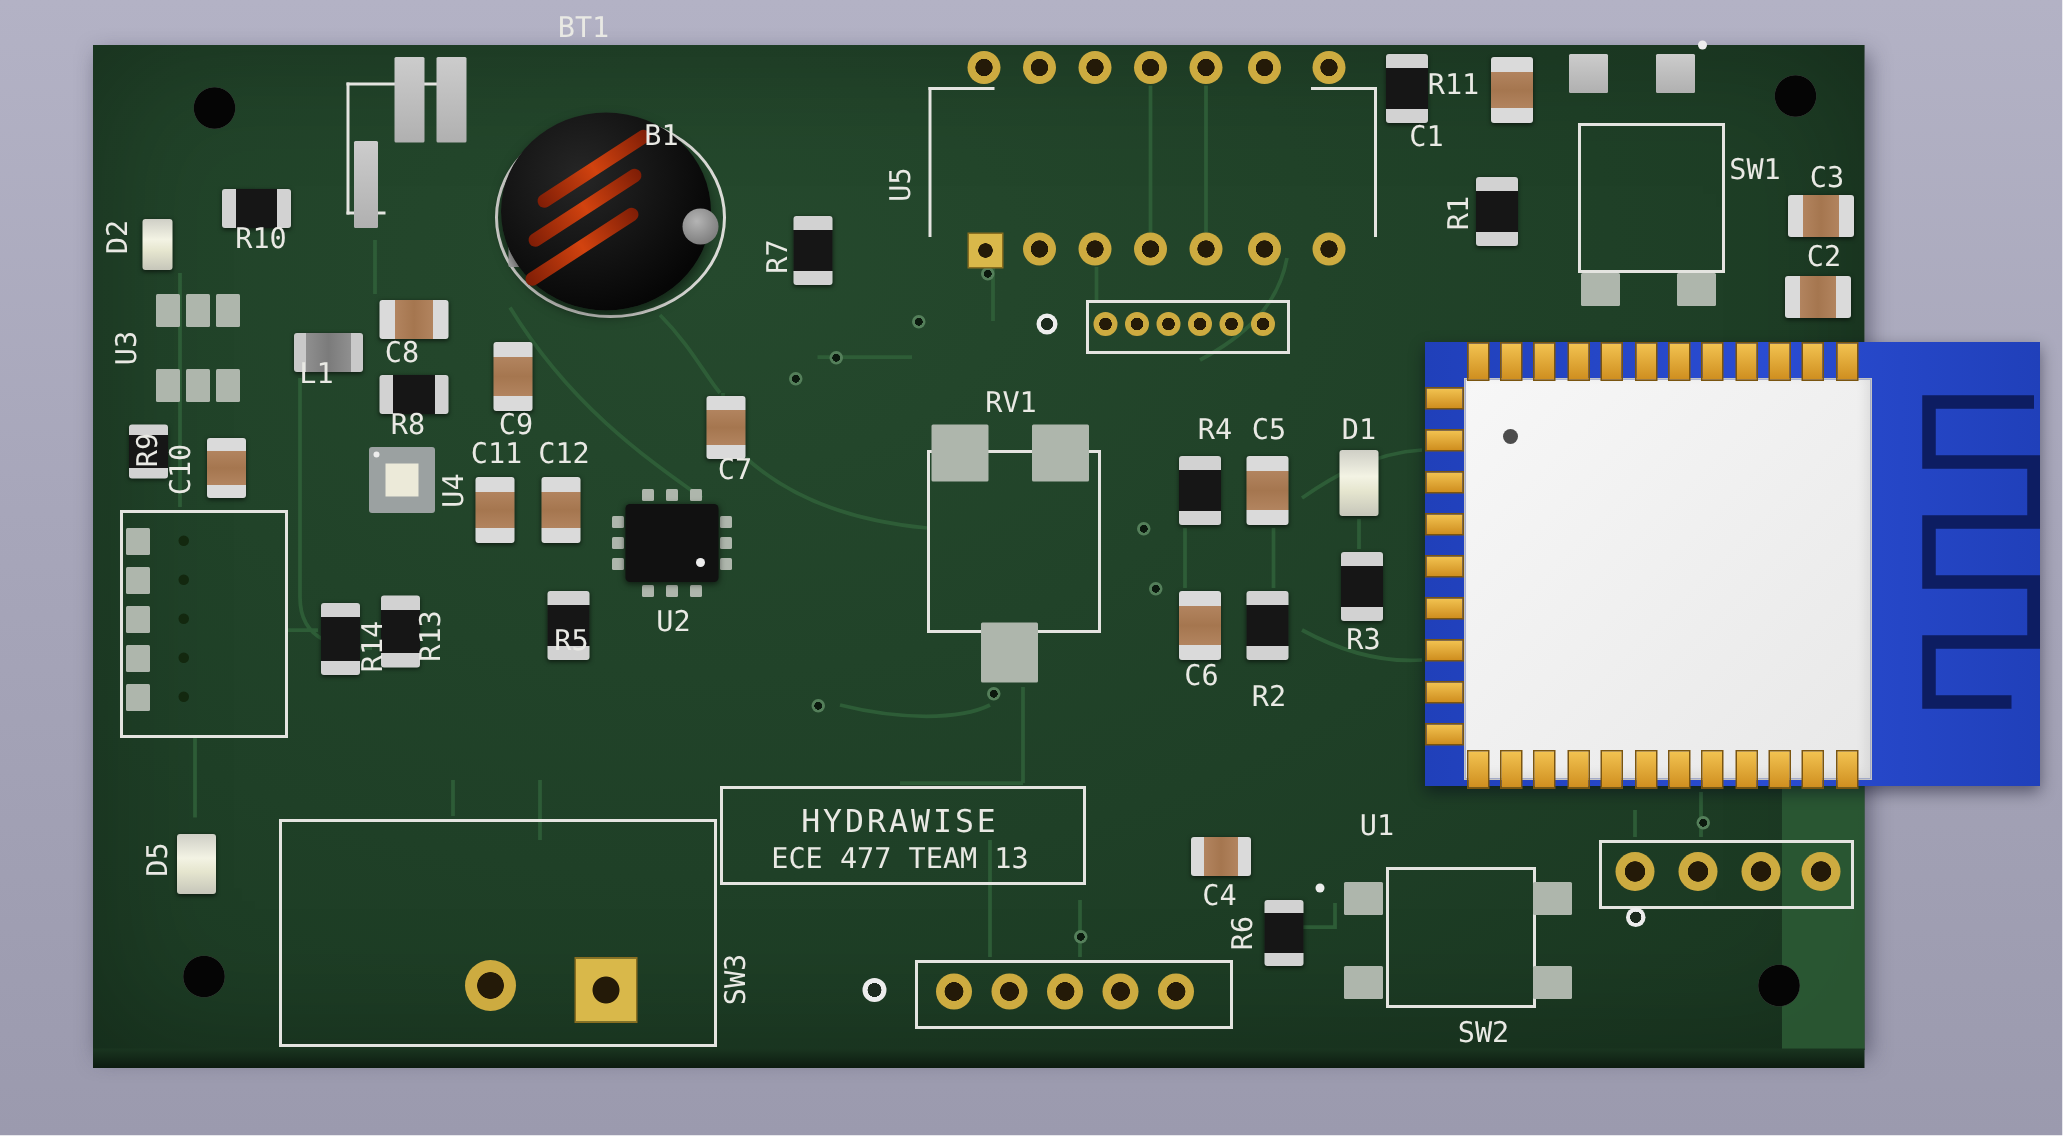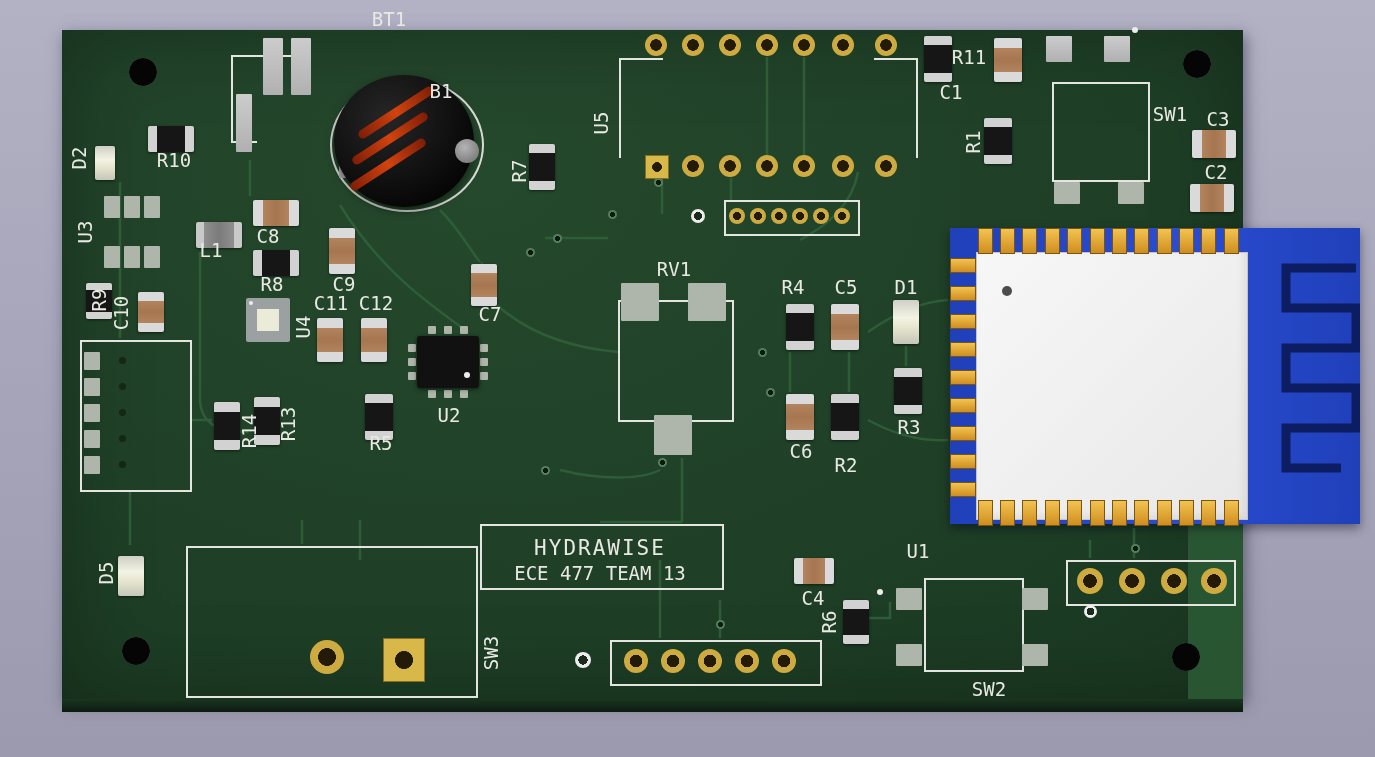--- a/index.html
+++ b/index.html
@@ -177,25 +177,25 @@
   <div class="label" style="left:268px;top:236px">C8</div>
   <div class="label" style="left:272px;top:284px">R8</div>
   <div class="label" style="left:344px;top:284px">C9</div>
   <div class="label rot" style="left:303px;top:327px">U4</div>
   <div class="label" style="left:331px;top:303px">C11</div>
   <div class="label" style="left:376px;top:303px">C12</div>
   <div class="label" style="left:490px;top:314px">C7</div>
   <div class="label rot" style="left:519px;top:171px">R7</div>
   <div class="label rot" style="left:601px;top:123px">U5</div>
   <div class="label" style="left:449px;top:415px">U2</div>
-  <div class="label" style="left:381px;top:443px">R5</div>
+  <div class="label" style="left:381px;top:428px">R5</div>
   <div class="label rot" style="left:249px;top:431px">R14</div>
   <div class="label rot" style="left:288px;top:424px">R13</div>
   <div class="label" style="left:674px;top:269px">RV1</div>
-  <div class="label" style="left:793px;top:287px">R4</div>
+  <div class="label" style="left:810px;top:287px">R4</div>
   <div class="label" style="left:846px;top:287px">C5</div>
   <div class="label" style="left:906px;top:287px">D1</div>
   <div class="label" style="left:801px;top:451px">C6</div>
   <div class="label" style="left:846px;top:465px">R2</div>
   <div class="label" style="left:909px;top:427px">R3</div>
   <div class="label" style="left:969px;top:57px">R11</div>
   <div class="label" style="left:951px;top:92px">C1</div>
   <div class="label rot" style="left:973px;top:142px">R1</div>
   <div class="label" style="left:1170px;top:114px">SW1</div>
   <div class="label" style="left:1218px;top:119px">C3</div>

